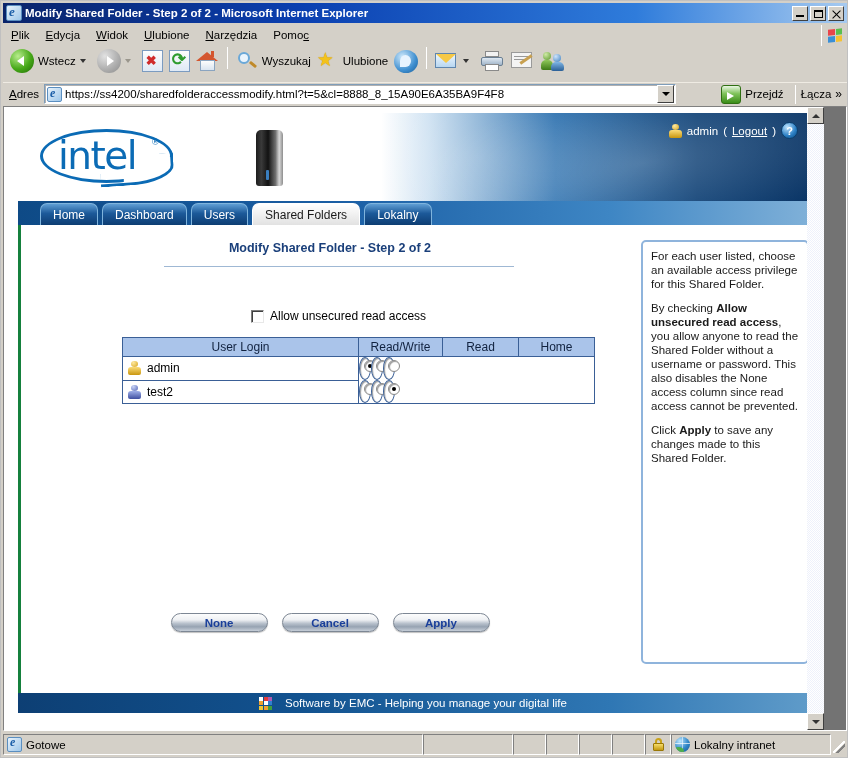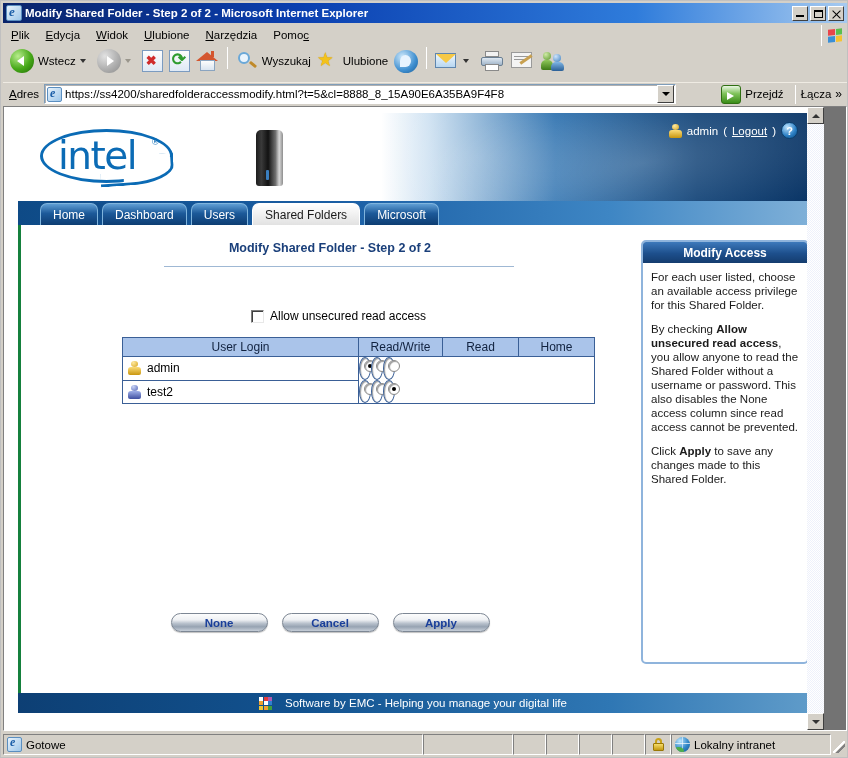--- a/index.html
+++ b/index.html
@@ -663,21 +663,21 @@
               <span>)</span>
             <span id="help-icon">?</span>
           </div>
         </div>
 
         <div id="tabbar">
           <div class="tab">Home</div>
           <div class="tab">Dashboard</div>
           <div class="tab">Users</div>
           <div class="tab active">Shared Folders</div>
-          <div class="tab">Microsoft</div>
+          <div class="tab">Lokalny</div>
         </div>
 
         <div id="ui-body">
 
           <div id="main-col">
             <div id="page-title">Modify Shared Folder - Step 2 of 2</div>
             <div id="title-rule"></div>
 
             <div id="unsecured-row">
               <span class="cbx"></span>
@@ -726,21 +726,20 @@
             </table>
 
             <div id="btn-row">
               <div class="pill">None</div>
               <div class="pill">Cancel</div>
               <div class="pill">Apply</div>
             </div>
           </div>
 
           <div id="help-panel">
-            <div id="help-head">Modify Access</div>
             <div id="help-body">
               <p>
                 <span>For each user listed, choose an available access privilege for this Shared Folder.</span>
               </p>
               <p>
                 <span>By checking </span><b>Allow unsecured read access</b><span>, you allow anyone to read the Shared Folder without a username or password. This also disables the None access column since read access cannot be prevented.</span>
               </p>
               <p>
                 <span>Click </span><b>Apply</b><span> to save any changes made to this Shared Folder.</span>
               </p>

